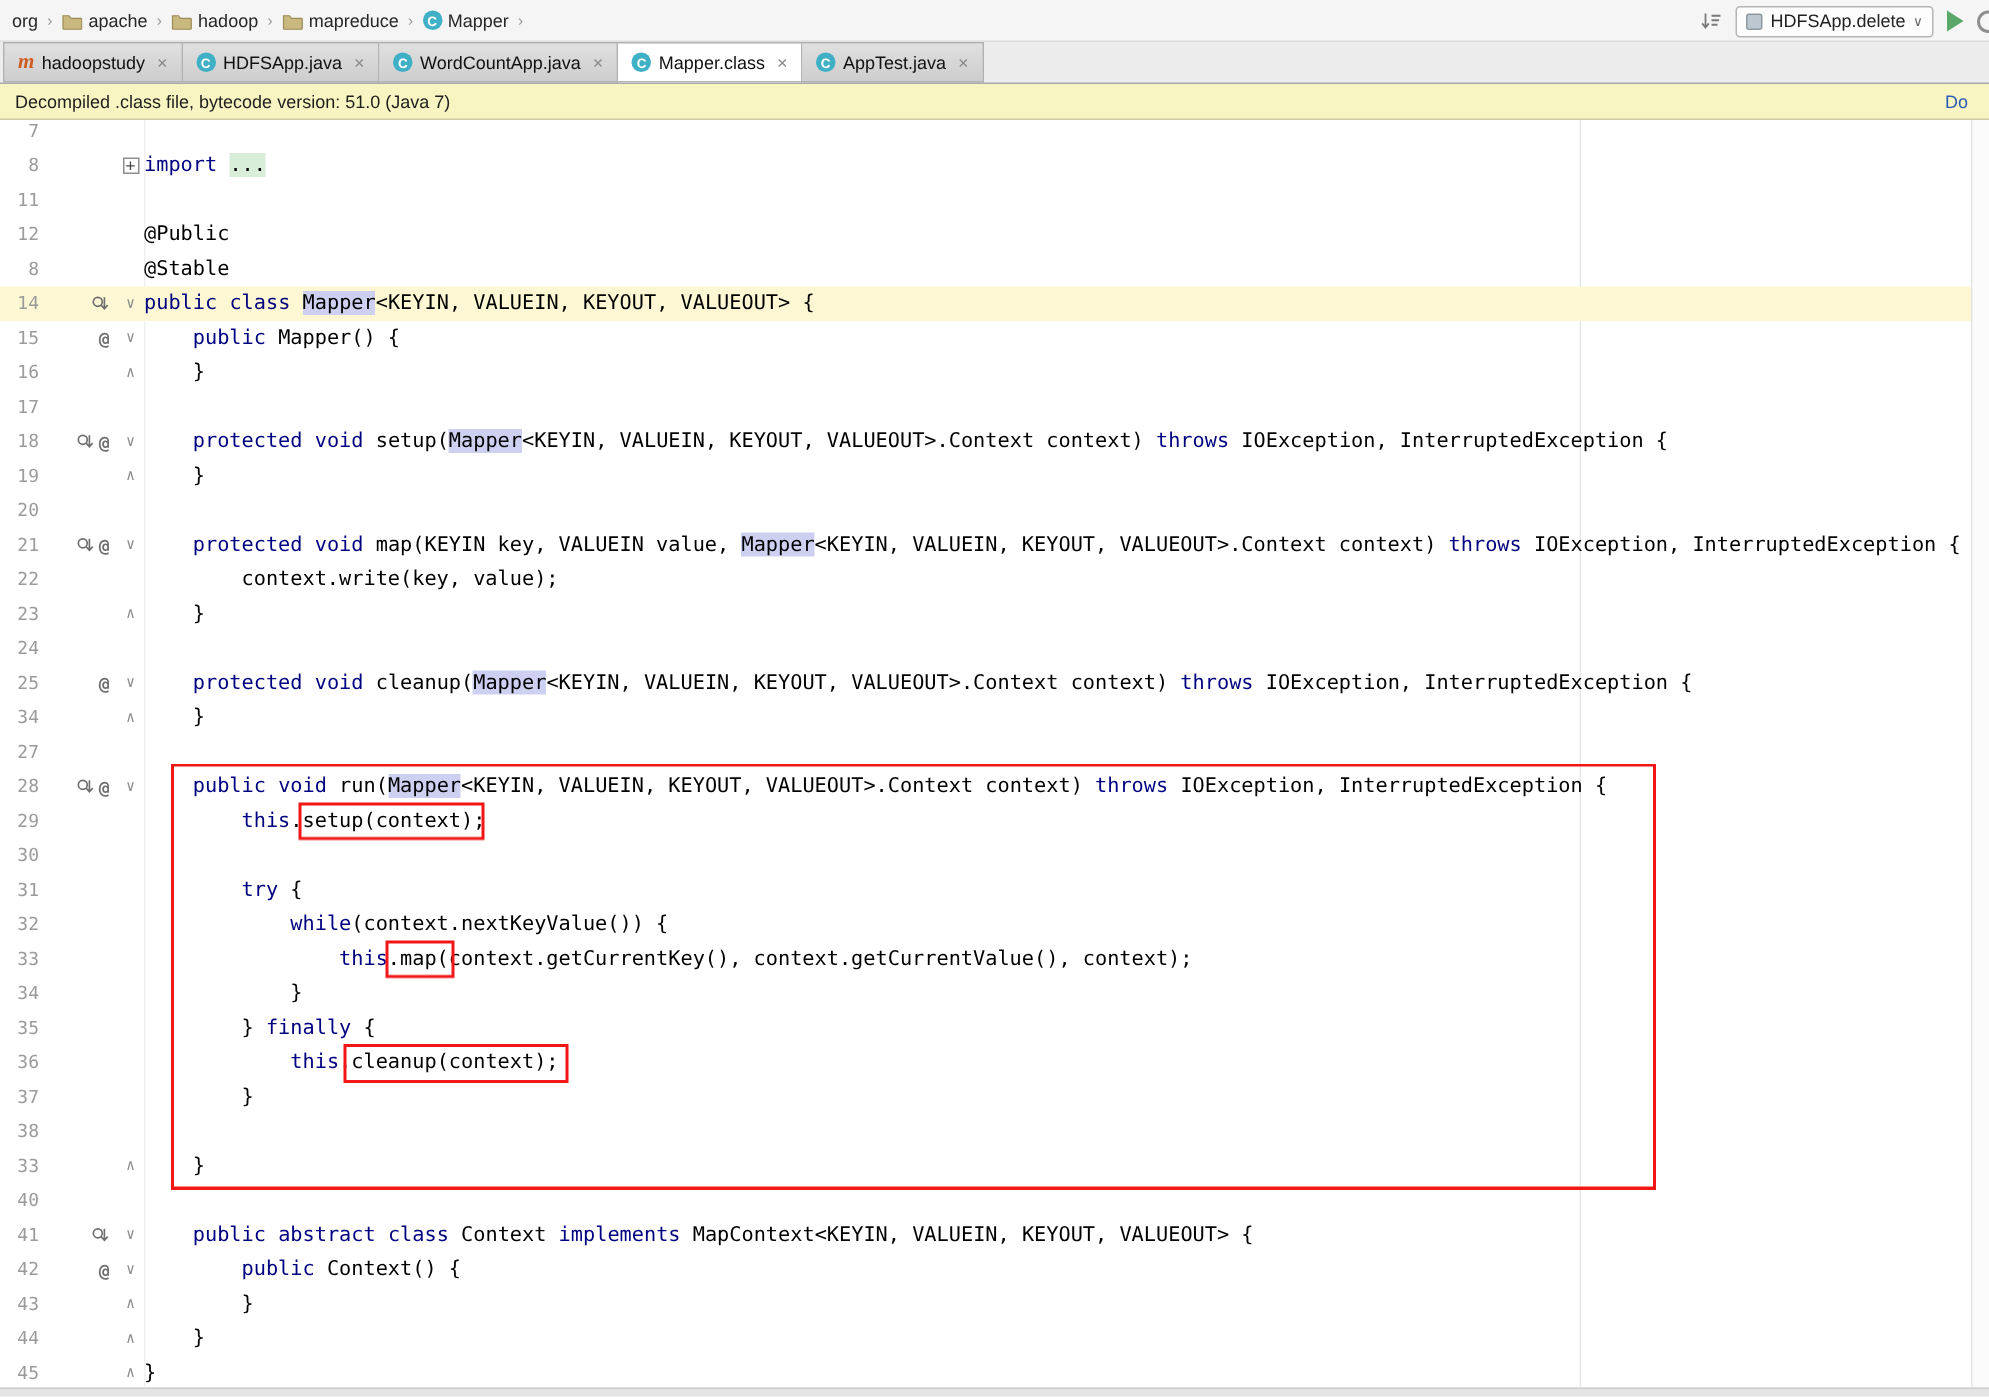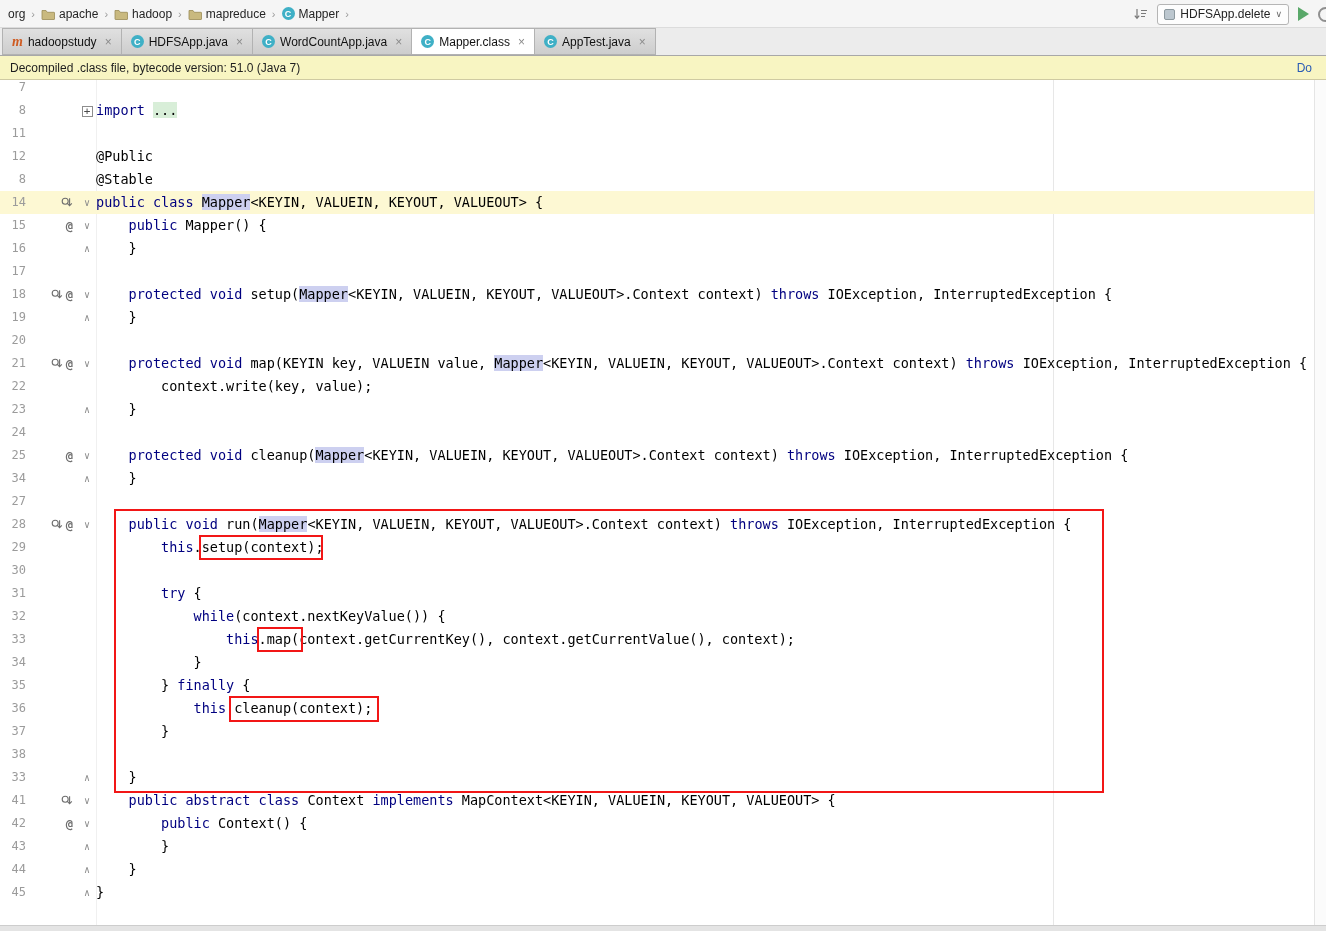--- a/index.html
+++ b/index.html
@@ -388,20 +388,26 @@
         <span class="fold"></span>
         <span class="code"></span>
       </div>
       <div class="crow">
         <span class="ln">33</span>
         <span class="gicons"></span>
         <span class="fold">∧</span>
         <span class="code"><span class="tk-p">    }</span></span>
       </div>
       <div class="crow">
+        <span class="ln">40</span>
+        <span class="gicons"></span>
+        <span class="fold"></span>
+        <span class="code"></span>
+      </div>
+      <div class="crow">
         <span class="ln">41</span>
         <span class="gicons">
           <span class="ic-wrap">
             <svg width="12" height="12" viewBox="0 0 12 12">
               <circle cx="4.2" cy="4.2" r="3" fill="none" stroke="#6e6e6e" stroke-width="1.1"></circle>
               <path d="M8.6 1.2v7.2M6.4 6.4l2.2 2.4 2.2-2.4" fill="none" stroke="#6e6e6e" stroke-width="1.1"></path>
             </svg>
           </span>
         </span>
         <span class="fold">∨</span>

